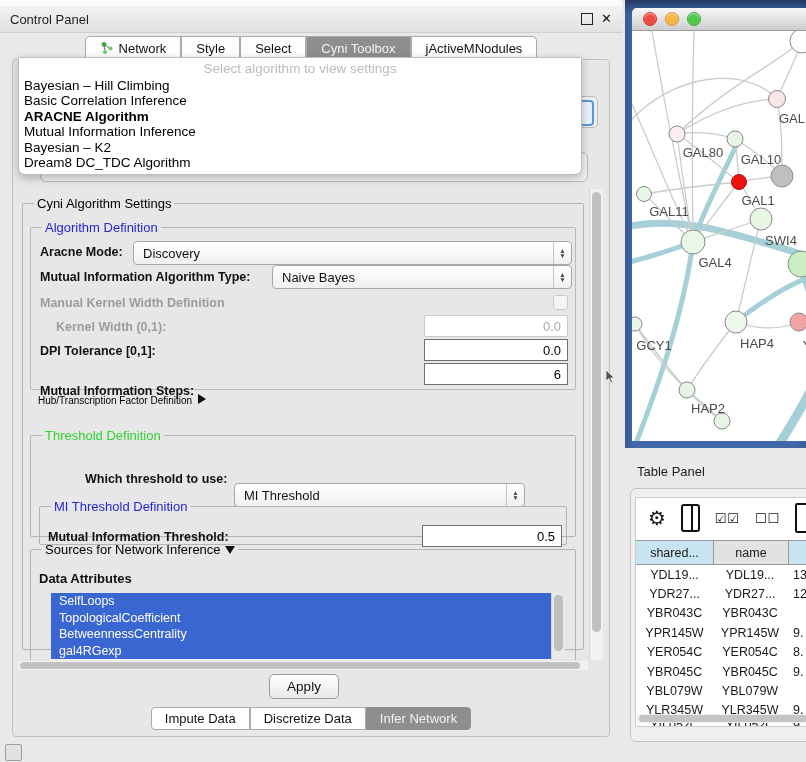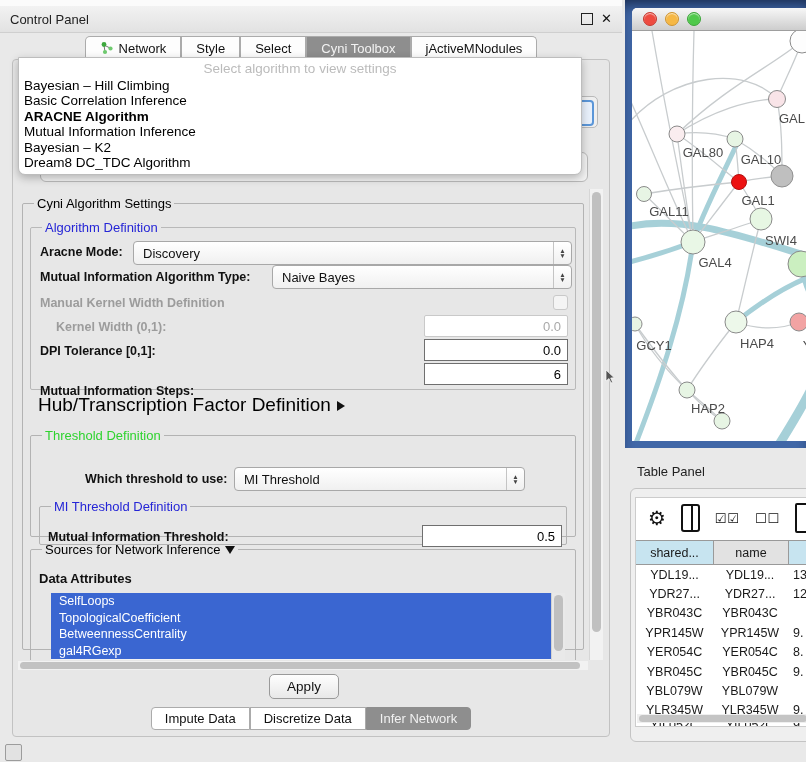--- a/index.html
+++ b/index.html
@@ -196,28 +196,28 @@
   <span class="lbl" style="left:24px;top:156px;">DPI Tolerance [0,1]:</span>
   <div class="tfield" style="left:408px;top:151px;width:136px;">
     <span>0.0</span>
   </div>
 
   <span class="lbl" style="left:24px;top:196px;">Mutual Information Steps:</span>
   <div class="tfield" style="left:408px;top:175px;width:136px;">
     <span>6</span>
   </div>
 
-  <span style="position:absolute;left:22px;top:206px;font-size:19px;color:#000;">
+  <span style="position:absolute;left:22px;top:206px;font-size:10px;color:#000;">
     <span>Hub/Transcription Factor Definition</span><span class="arrow-r"></span>
   </span>
 
   <fieldset style="left:14px;top:240px;width:544px;height:107px;">
     <legend class="lg-green">Threshold Definition</legend>
     <span class="lbl" style="left:54px;top:29px;">Which threshold to use:</span>
-    <div class="combo" style="left:203px;top:24px;width:289px;">
+    <div class="combo" style="left:203px;top:40px;width:289px;">
       <span class="val">MI Threshold</span>
       <span class="spin">
           <span>▲</span>
           <span>▼</span>
         </span>
     </div>
     <fieldset style="left:8px;top:56px;width:526px;height:44px;">
       <legend class="lg-blue">MI Threshold Definition</legend>
       <span class="lbl" style="left:8px;top:16px;">Mutual Information Threshold:</span>
       <div class="tfield" style="left:382px;top:11px;width:132px;">

